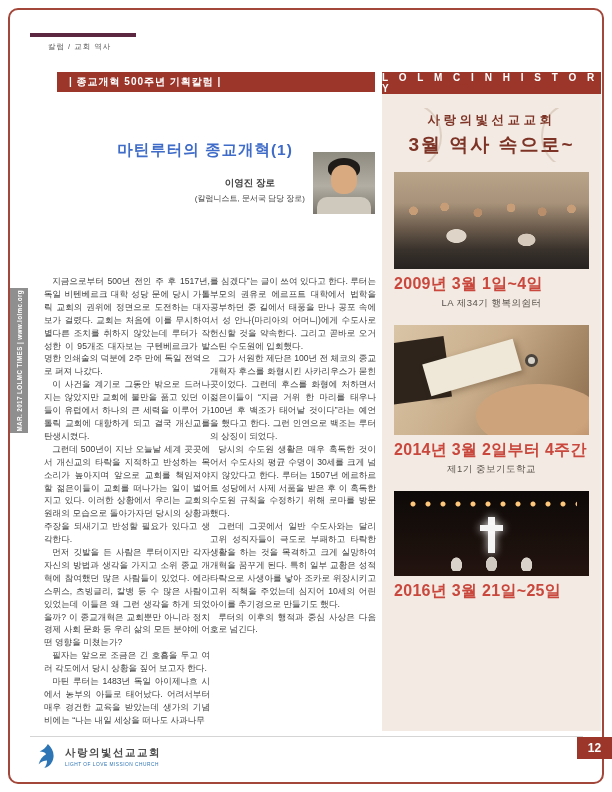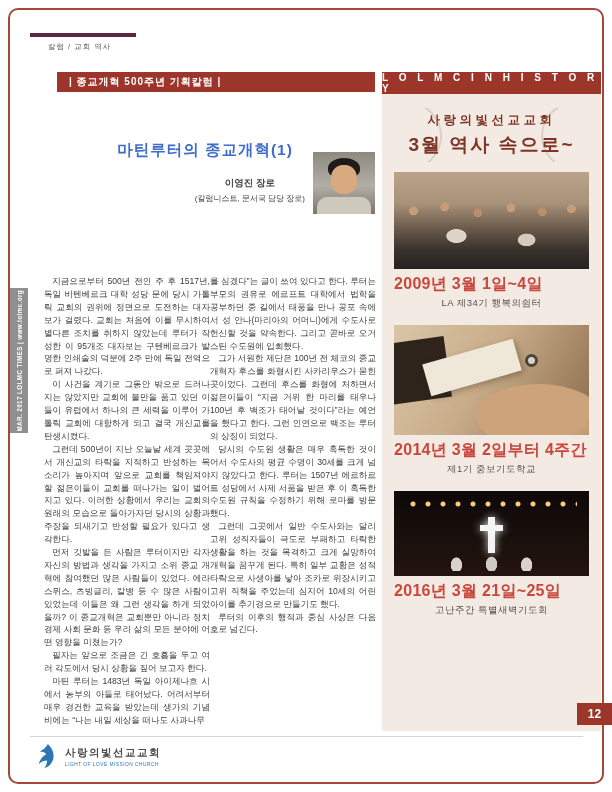--- a/index.html
+++ b/index.html
@@ -101,21 +101,21 @@
         radial-gradient(ellipse 9px 12px at 20% 60%, #d8d2ca 0 60%, transparent 66%),
         radial-gradient(ellipse 9px 12px at 50% 55%, #cfc9c2 0 60%, transparent 66%),
         radial-gradient(ellipse 9px 12px at 80% 60%, #d8d2ca 0 60%, transparent 66%);}
 
   
   .footer-line{position:absolute;left:30px;top:736px;width:553px;height:1px;background:#d5d5d5;}
   .footer-logo{position:absolute;left:36px;top:743px;display:flex;align-items:center;gap:7px;}
   .logo-mark{width:22px;height:26px;}
   .church-name{font-size:10.5px;font-weight:bold;color:#4c4c4c;letter-spacing:1.5px;}
   .church-en{font-size:4.8px;color:#2e75b5;letter-spacing:0.5px;margin-top:2px;}
-  .page-box{position:absolute;left:577px;top:703px;width:35px;height:22px;background:#9c362b;
+  .page-box{position:absolute;left:577px;top:737px;width:35px;height:22px;background:#9c362b;
             color:#fff;font-size:12px;font-weight:bold;display:flex;align-items:center;justify-content:center;}
 </style>
 </head>
 <body>
 
 <div class="page">
   <div class="frame"></div>
 
   <div class="rule-bar"></div>
   <div class="category">칼럼 / 교회 역사</div>
@@ -183,21 +183,20 @@
         <div class="cap-title">제1기 중보기도학교</div>
       </div>
 
       <div class="event">
         <div class="photo photo4">
           <div class="p4-candles"></div>
           <div class="p4-cross"></div>
           <div class="p4-figures"></div>
         </div>
         <div class="cap-date">2016년 3월 21일~25일</div>
-        <div class="cap-title">고난주간 특별새벽기도회</div>
       </div>
     </div>
   </div>
 
   <div class="footer-line"></div>
   <div class="footer-logo">
     <svg class="logo-mark" viewBox="0 0 24 28">
       <path d="M13 1 C11 5 7 8 4 9 C8 9 10 10 11 12 C7 14 4 18 3 23 C6 20 9 19 12 19 C12 22 11 25 9 27 C14 26 18 22 19 16 C20 10 17 5 13 1 Z" fill="#2e75b5"></path>
     </svg>
     <div>

